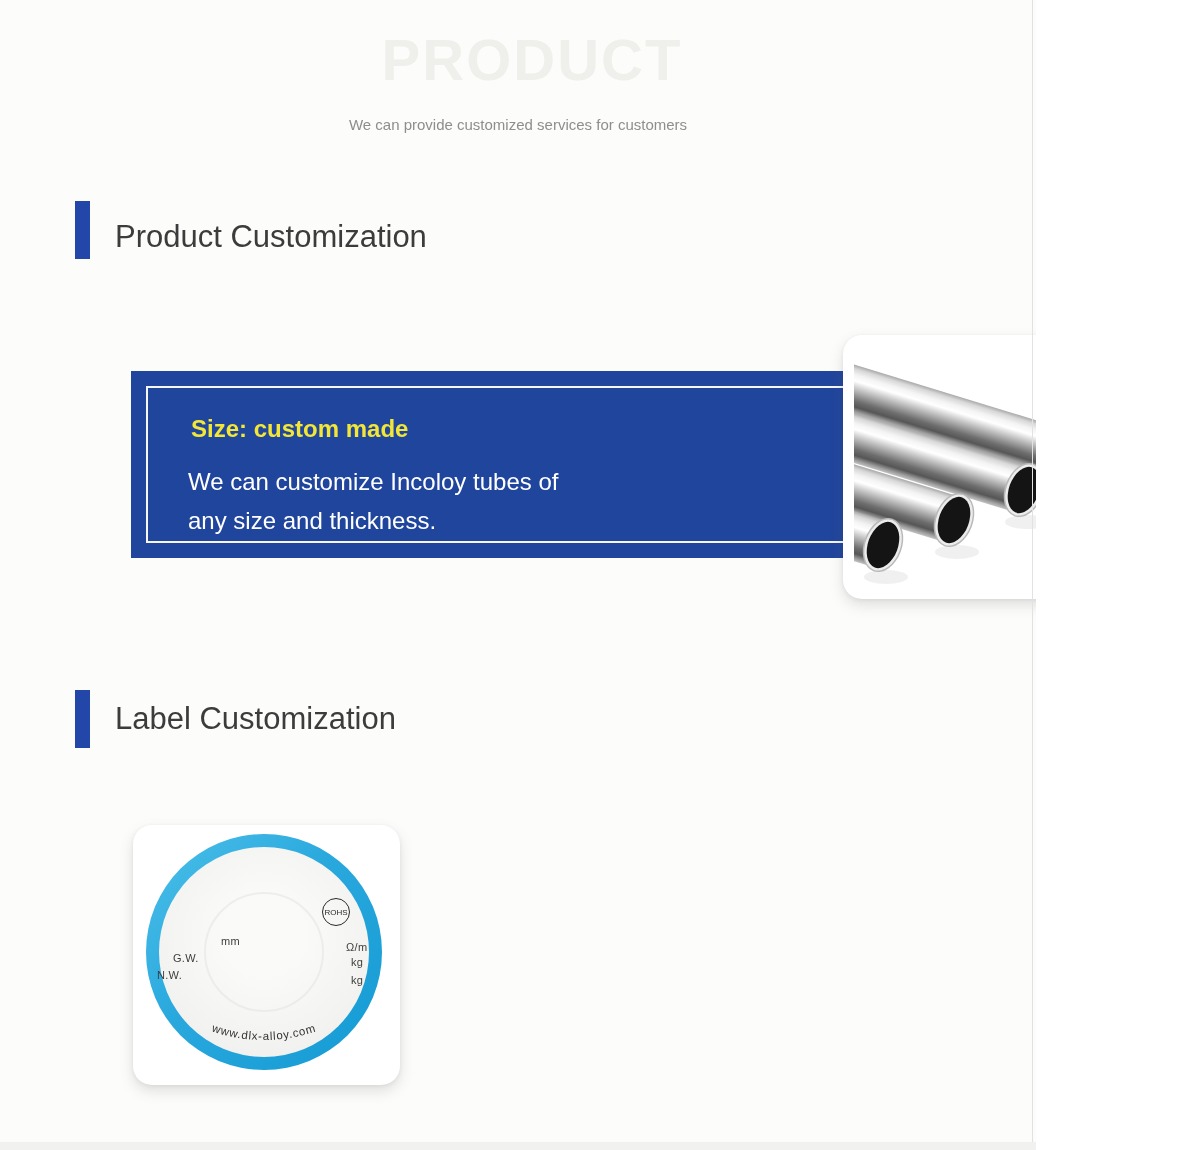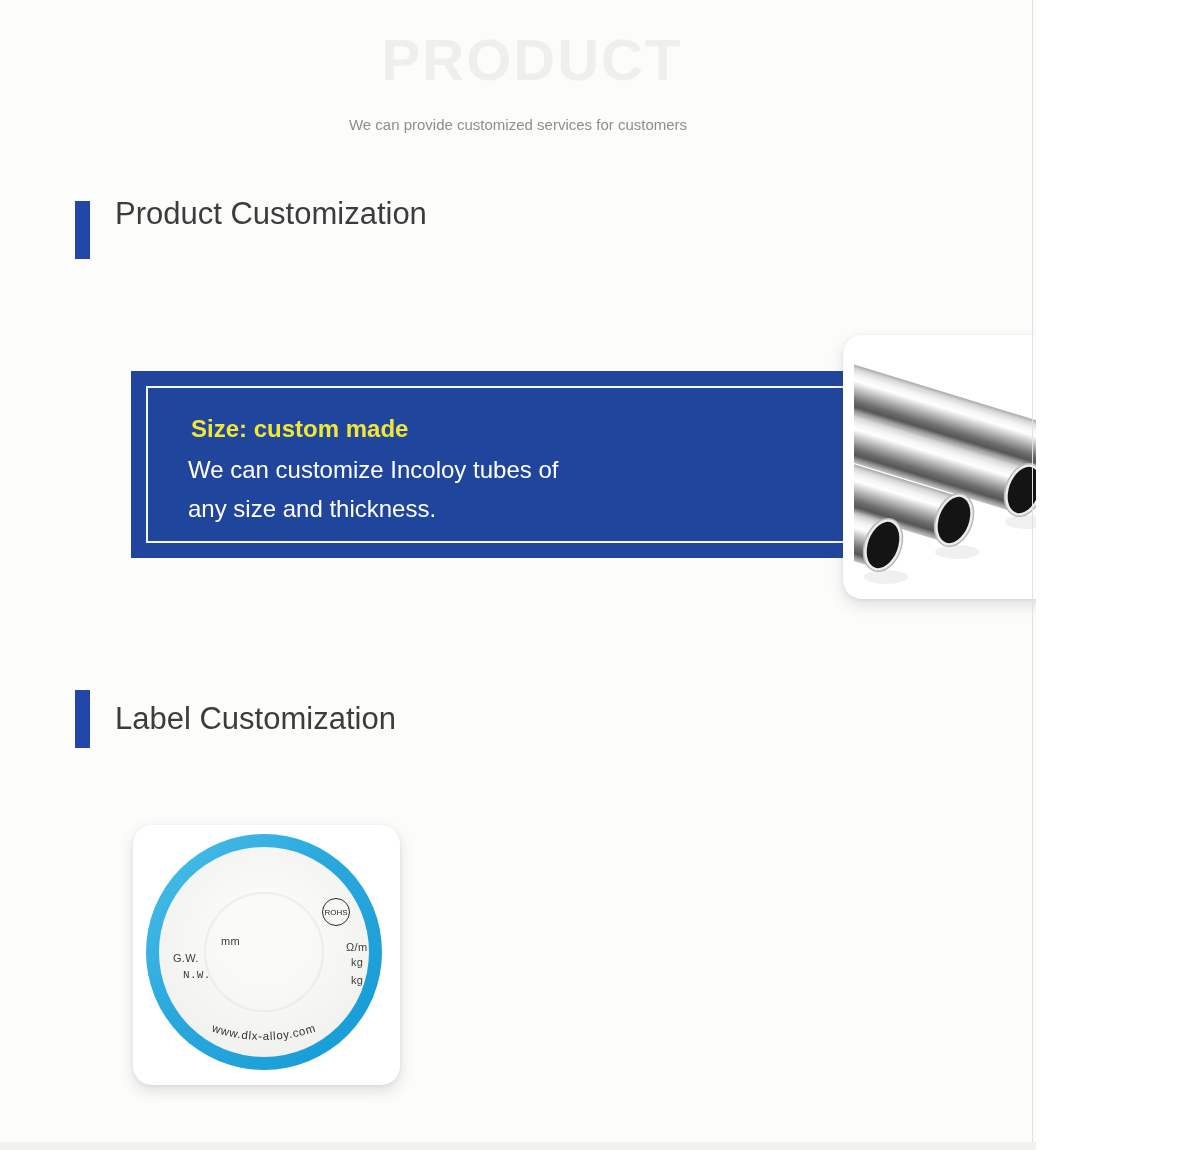--- a/index.html
+++ b/index.html
@@ -33,36 +33,36 @@
   
   .section-bar {
     position: absolute; width: 15px; background: #2247a8;
   }
   .bar-1 { left: 75px; top: 201px; height: 58px; }
   .bar-2 { left: 75px; top: 690px; height: 58px; }
   .section-heading {
     position: absolute; left: 115px; font-size: 31px; line-height: 44px;
     color: #3c3c3c; font-weight: 400;
   }
-  .heading-1 { top: 192px; }
+  .heading-1 { top: 215px; }
   .heading-2 { top: 697px; }
 
   
   .blue-panel { position: absolute; background: #20459c; z-index: 1; }
   .panel-1 { left: 131px; top: 371px; width: 731px; height: 187px; }
   .panel-2 { left: 396px; top: 877px; width: 718px; height: 149px; }
   .panel-inner-border {
     position: absolute; inset: 15px; border: 2px solid #f6f6f4; pointer-events: none;
   }
   .panel-text { position: absolute; color: #ffffff; font-size: 24px; }
   .panel-1 .panel-text { left: 57px; top: 42px; }
   .panel-2 .panel-text { left: 70px; top: 30px; }
   .panel-highlight {
     color: #f2e636; font-weight: 700; font-size: 24px;
-    line-height: 32px; margin-bottom: 6px; padding-left: 3px;
+    line-height: 32px; margin-bottom: 18px; padding-left: 3px;
   }
   .panel-line { line-height: 38.5px; }
 
   
   .photo-card {
     position: absolute; background: #ffffff; border-radius: 19px;
     box-shadow: 0 6px 14px rgba(90,90,90,0.18), 0 1px 4px rgba(0,0,0,0.06);
     z-index: 3; overflow: hidden; padding-left: 11px;
   }
   .card-tubes { left: 843px; top: 335px; width: 264px; height: 264px; }
@@ -195,21 +195,21 @@
 
 
   <div class="photo-card card-label">
     <div class="sticker-ring"></div>
     <div class="sticker-face"></div>
     <div class="sticker-watermark"></div>
 
     <div class="rohs-badge">ROHS</div>
     <div class="sticker-text" style="left:88px; top:110px;">mm</div>
     <div class="sticker-text" style="left:40px; top:127px;">G.W.</div>
-    <div class="sticker-text" style="left:50px; top:144px;font-family:Liberation Mono, monospace;">N.W.</div>
+    <div class="sticker-text" style="left:24px; top:144px;">N.W.</div>
     <div class="sticker-text" style="left:213px; top:116px;">Ω/m</div>
     <div class="sticker-text" style="left:218px; top:131px;">kg</div>
     <div class="sticker-text" style="left:218px; top:149px;">kg</div>
 
     <svg class="curve-svg" width="267" height="260" viewBox="0 0 267 260">
       <defs>
         <path id="urlArc" d="M 64 201 Q 131 229 198 201" fill="none"></path>
       </defs>
       <text font-size="11.5" fill="#333333" letter-spacing="0.8" font-family="Liberation Sans, sans-serif">
         <textPath href="#urlArc" startOffset="50%" text-anchor="middle">www.dlx-alloy.com</textPath>

